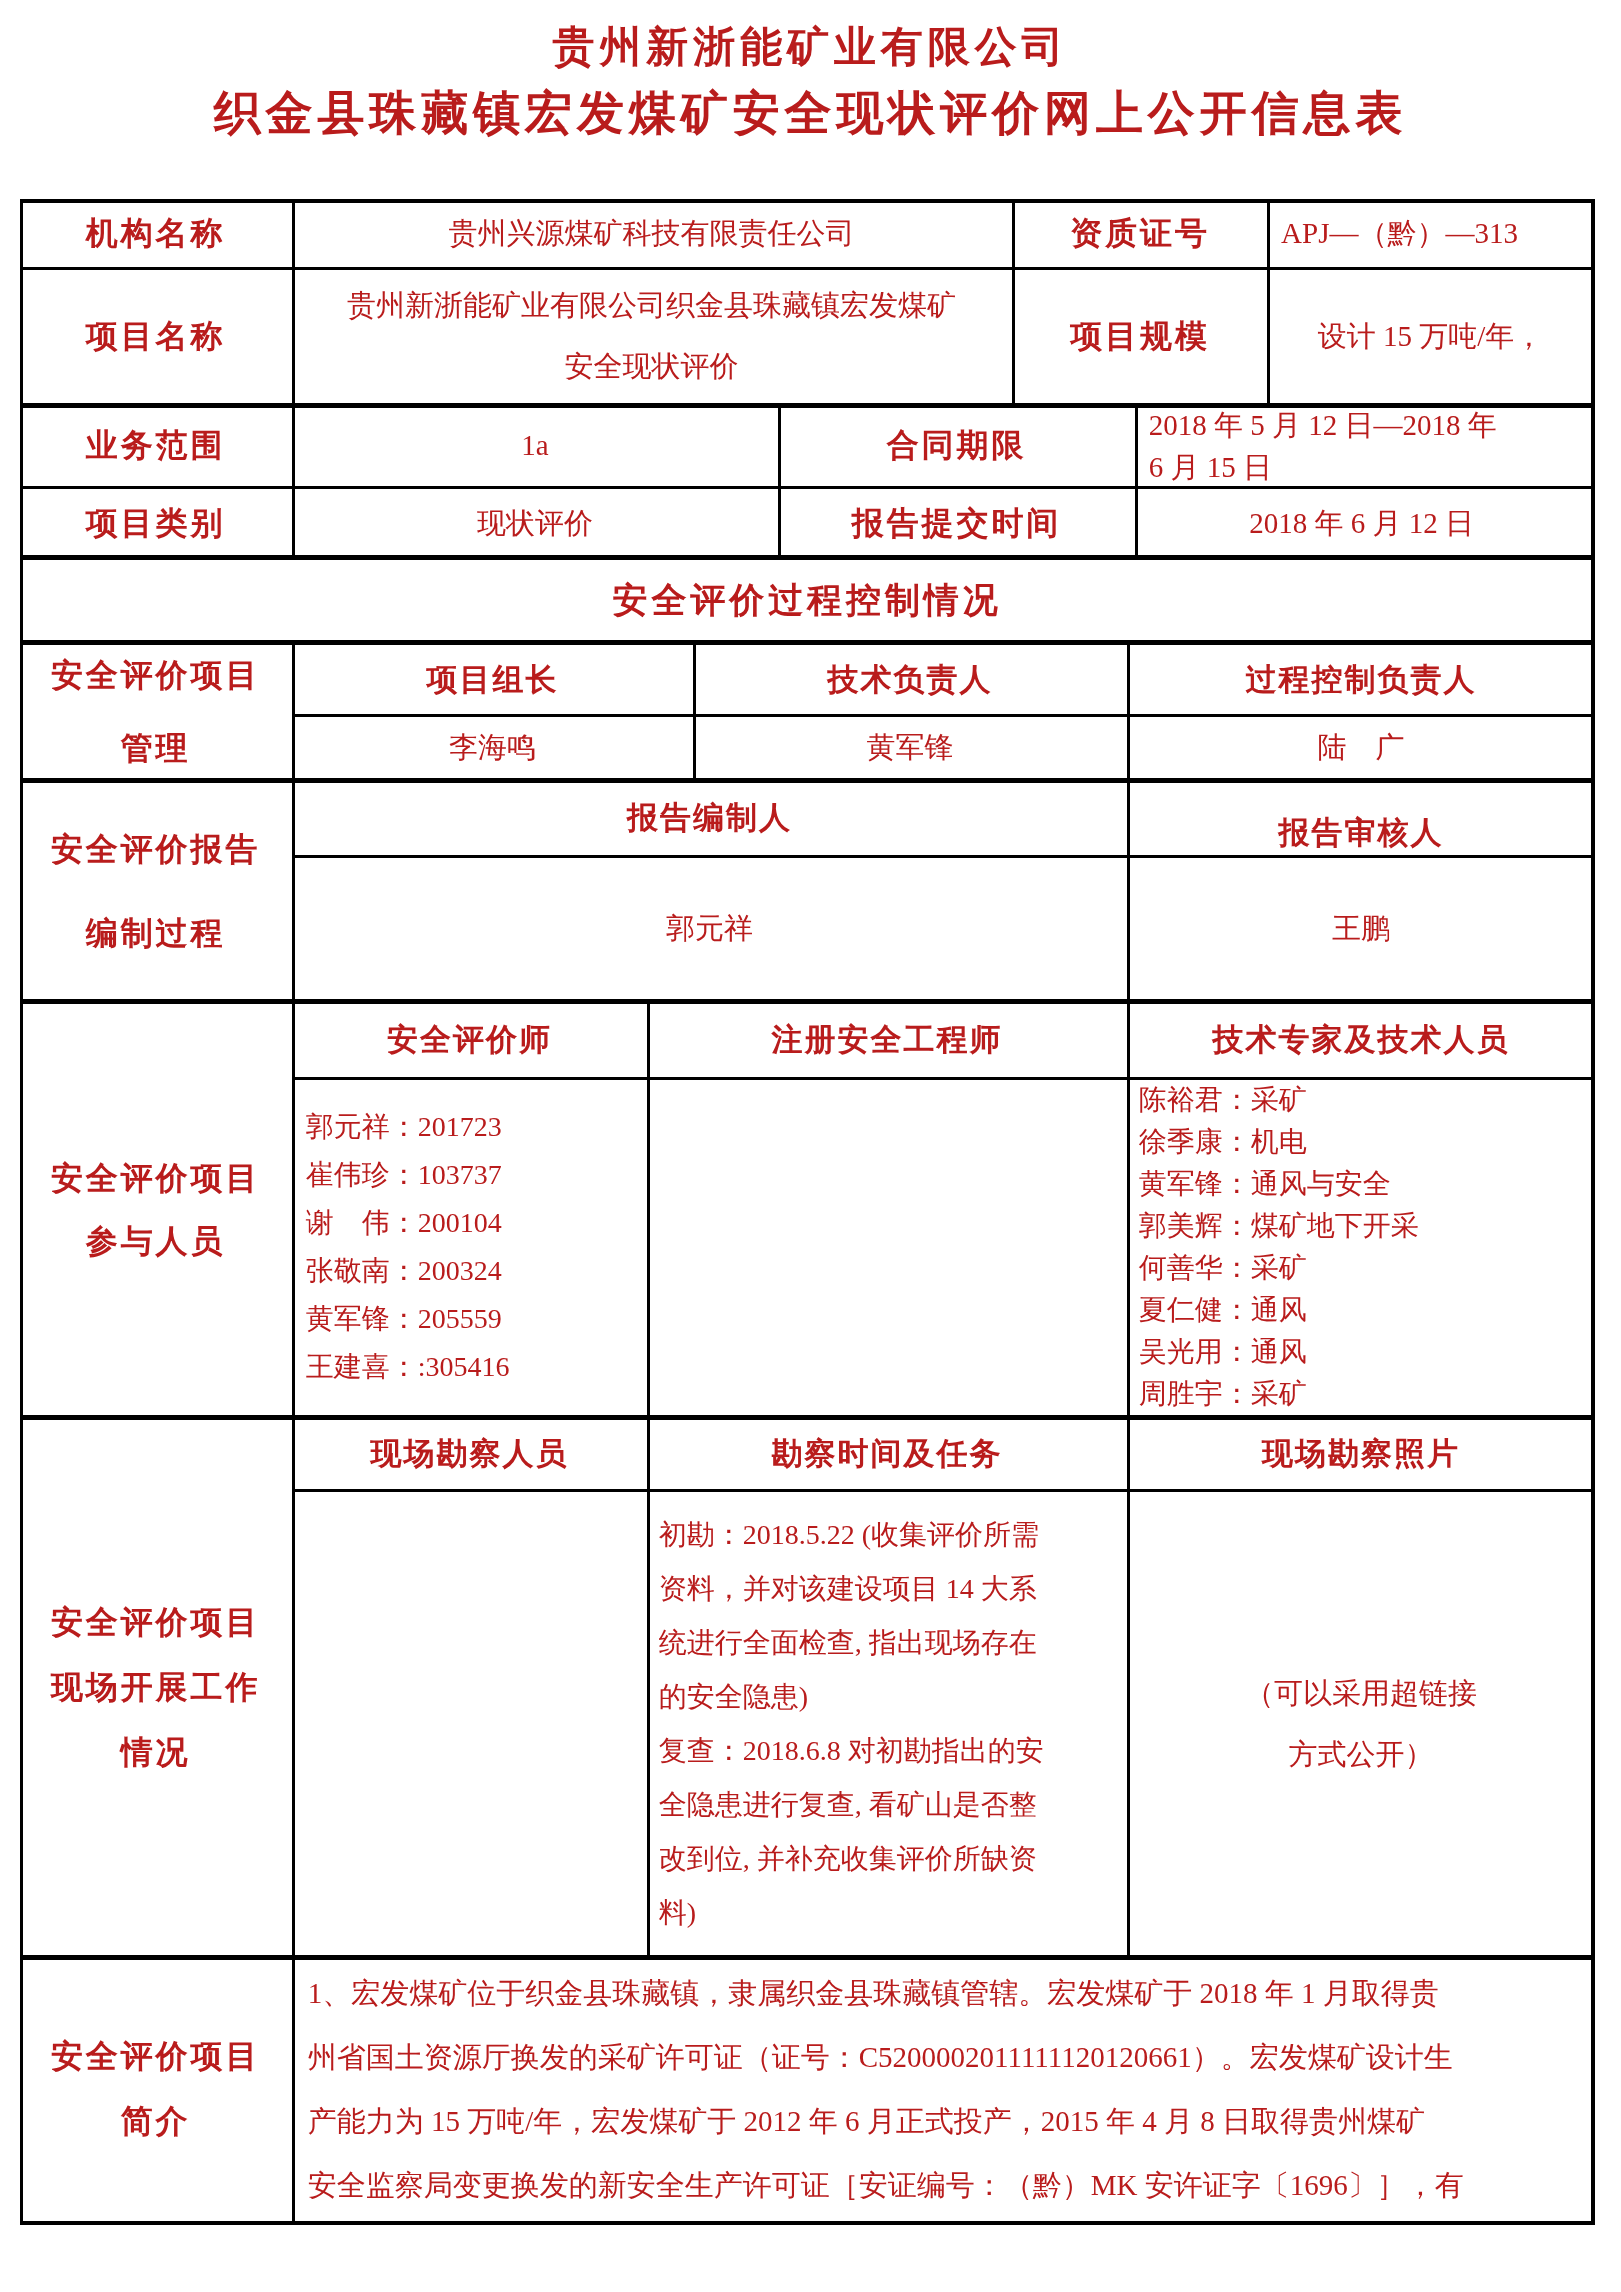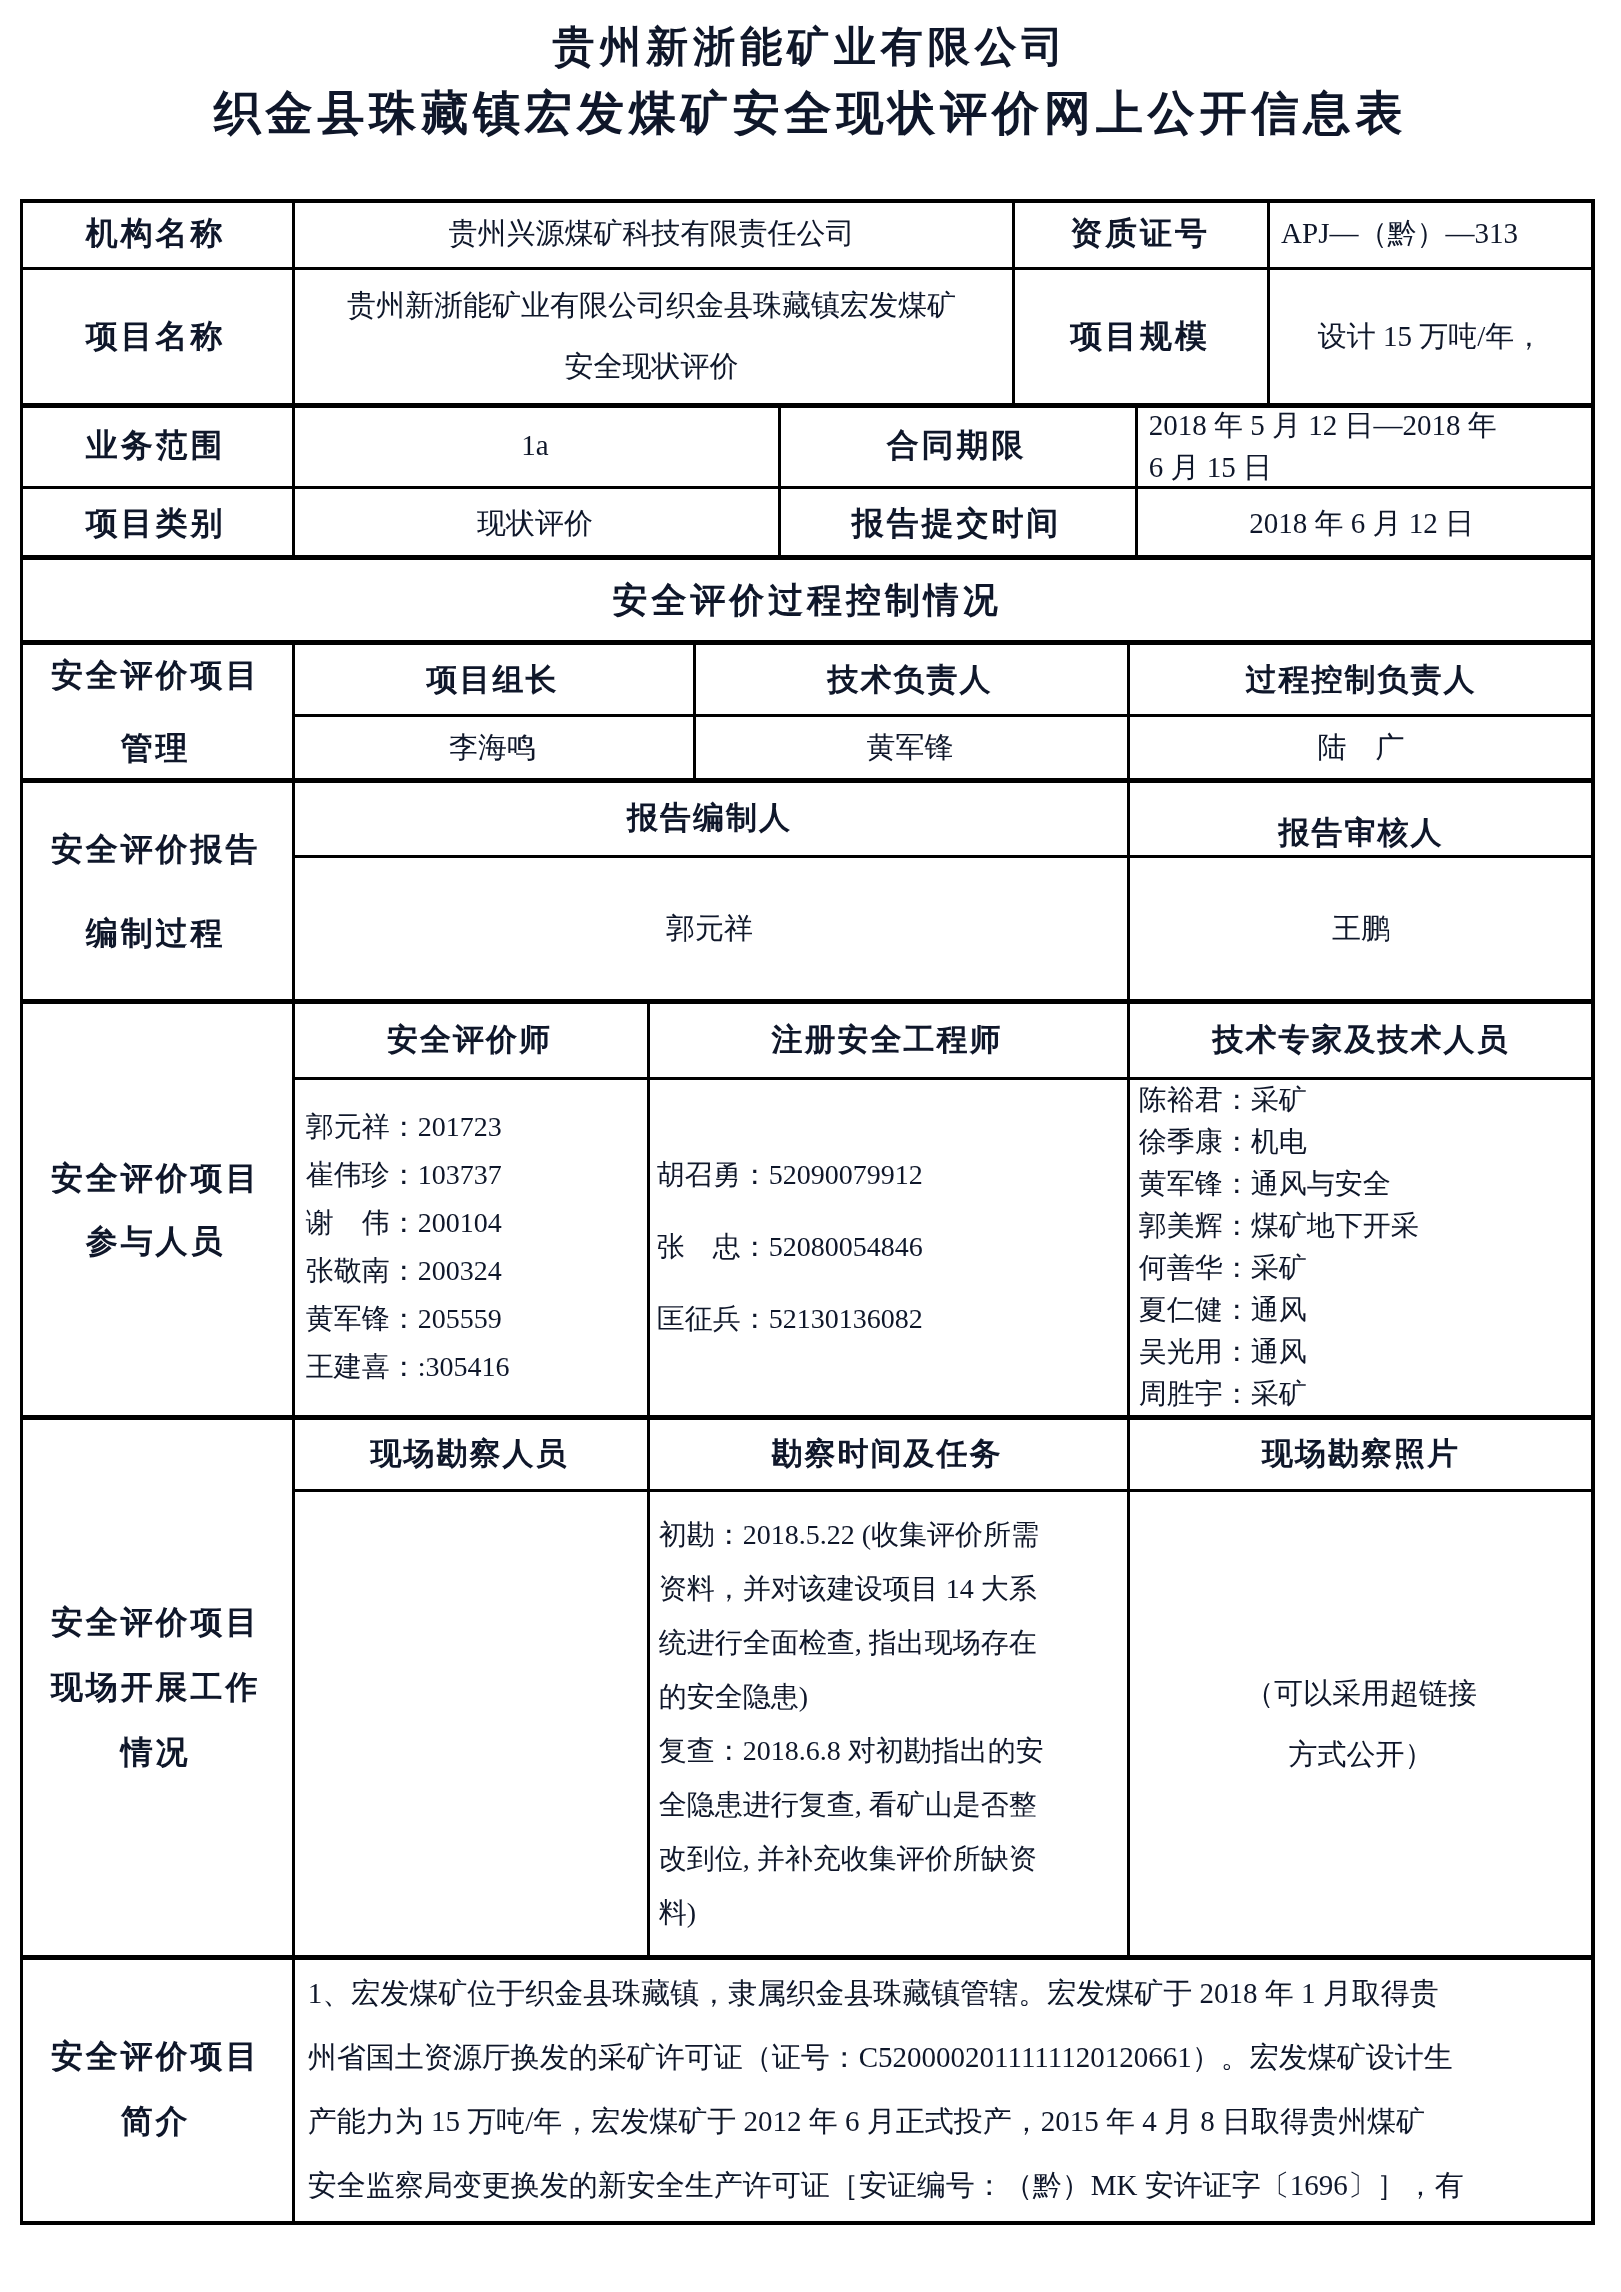--- a/index.html
+++ b/index.html
@@ -2,21 +2,21 @@
 <html><head>
 <meta charset="utf-8">
 <style>
   html,body{margin:0;padding:0;background:#e8e8e8;}
   .page{
     position:relative;
     width:1621px;height:2293px;
     margin:0 auto;
     background:#ffffff;
     font-family:"Liberation Serif","DejaVu Serif",serif;
-    color:#0f172a;
+    color:#b91c1c;
     overflow:hidden;
   }
   .title{
     position:absolute;left:0;width:1621px;
     text-align:center;font-weight:bold;white-space:nowrap;
   }
   .t1{top:17.6px;font-size:42px;line-height:59px;letter-spacing:4.9px;}
   .t2{top:82px;font-size:47px;line-height:63px;letter-spacing:4.9px;}
   .cell{
     position:absolute;display:flex;align-items:center;justify-content:center;
@@ -151,25 +151,20 @@
       <span class="txt">技术专家及技术人员</span>
     </div>
   <div class="cell left" style="left:292px;top:1077px;width:355px;height:340px;padding-left:13.7px;line-height:48px;font-size:28px;">
       <span class="txt">郭元祥：201723
 崔伟珍：103737
 谢　伟：200104
 张敬南：200324
 黄军锋：205559
 王建喜：:305416</span>
     </div>
-  <div class="cell left" style="left:647px;top:1077px;width:480px;height:340px;padding-left:9.8px;line-height:72px;font-size:28px;">
-      <span class="txt">胡召勇：52090079912
-张　忠：52080054846
-匡征兵：52130136082</span>
-    </div>
   <div class="cell left" style="left:1127px;top:1077px;width:468px;height:340px;padding-left:11.8px;line-height:42px;font-size:28px;">
       <span class="txt">陈裕君：采矿
 徐季康：机电
 黄军锋：通风与安全
 郭美辉：煤矿地下开采
 何善华：采矿
 夏仁健：通风
 吴光用：通风
 周胜宇：采矿</span>
     </div>

